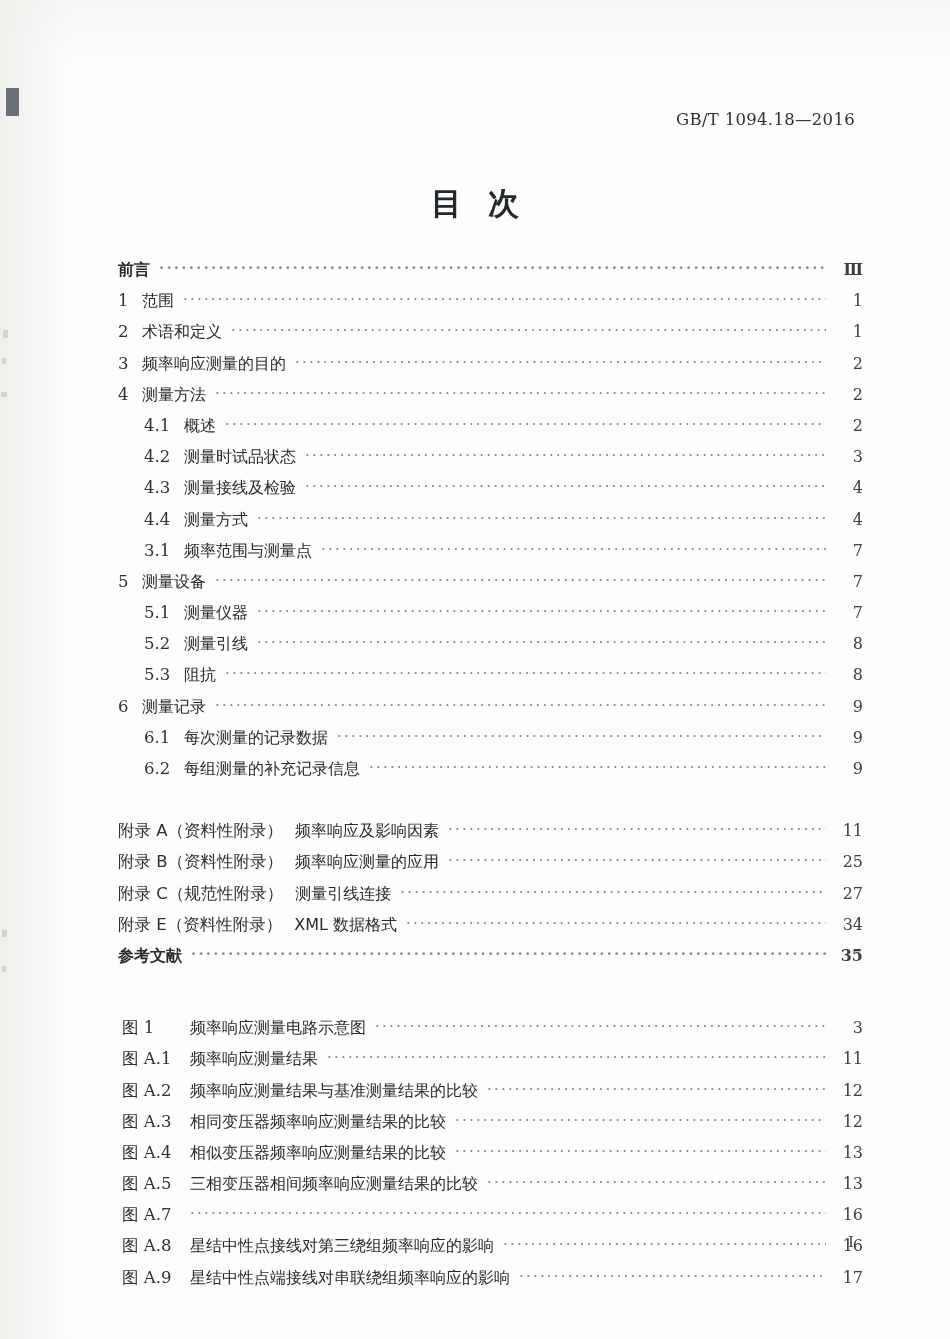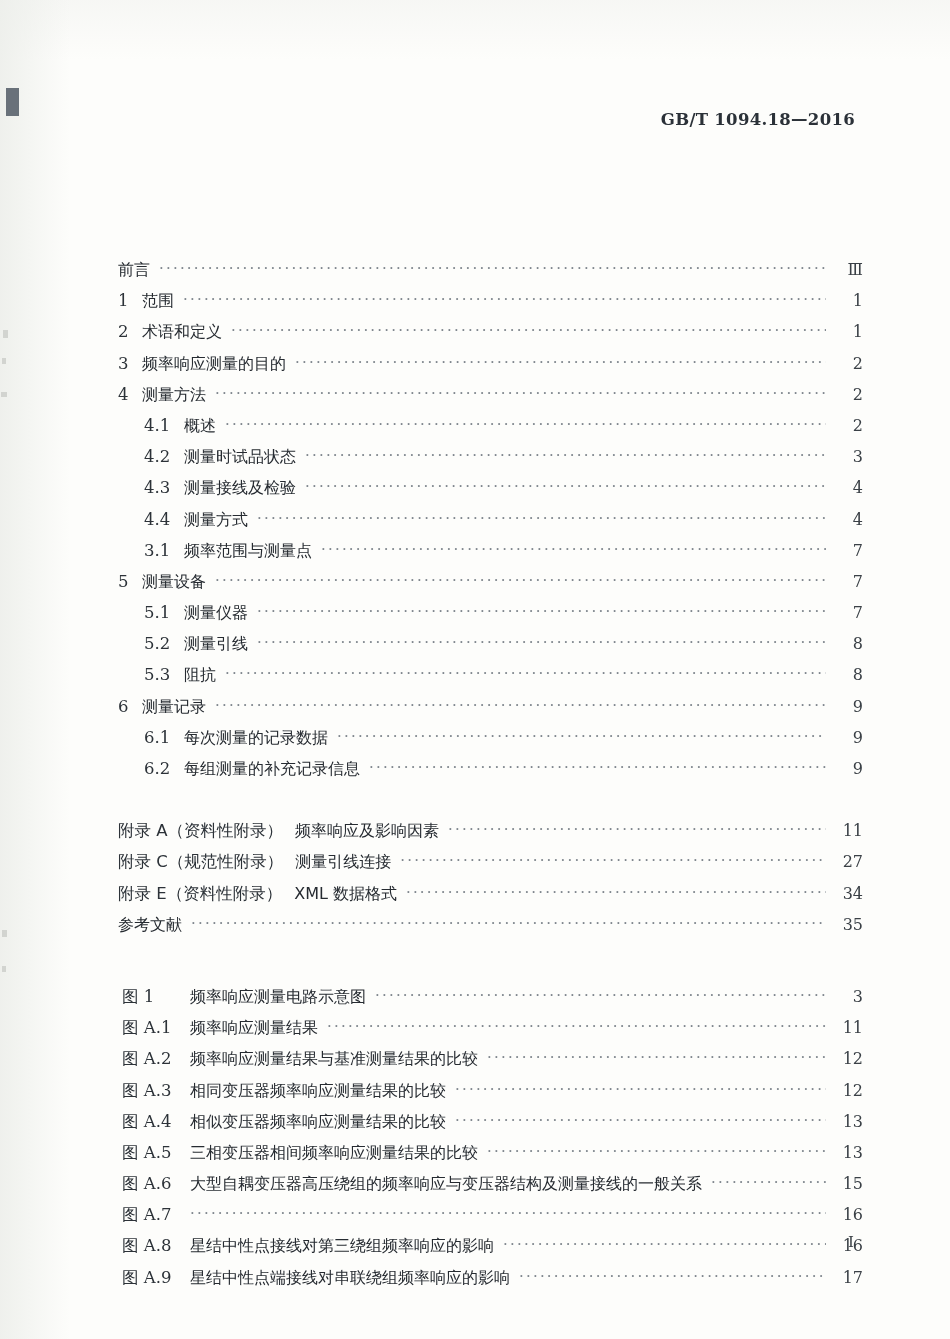--- a/index.html
+++ b/index.html
@@ -46,21 +46,21 @@
     position: absolute;
     right: 95px;
     top: 110px;
     font-size: 16.5px;
     letter-spacing: 0.3px;
     color: #2b3138;
     white-space: nowrap;
   }
   .doc-header .gb {
     font-family: "DejaVu Serif", "Liberation Serif", serif;
-    font-weight: bold;
+    font-weight: normal;
   }
 
   
   .toc-title {
     position: absolute;
     left: 0; right: 0;
     top: 183px;
     text-align: center;
     font-size: 31px;
     color: #23282e;
@@ -80,21 +80,21 @@
   .toc-row {
     display: flex;
     align-items: baseline;
     font-size: 16.5px;
     color: #2c3238;
     line-height: 1;
     height: 31.2px;
   }
   .toc-row.level1 { padding-left: 0px; }
   .toc-row.level2 { padding-left: 26px; }
-  .toc-row.plain  { padding-left: 0px; }
+  .toc-row.plain  { padding-left: 0px; font-weight: bold; }
   .toc-row.figrow { padding-left: 4px; }
 
   .num {
     flex: 0 0 auto;
     min-width: 24px;
     font-family: "DejaVu Serif", "Liberation Serif", serif;
     color: #2c3238;
     white-space: nowrap;
   }
   .num.wide { min-width: 40px; }
@@ -161,20 +161,21 @@
   <div class="scan-speck" style="left:3px;  top:330px; width:5px;  height:8px;"></div>
   <div class="scan-speck" style="left:2px;  top:358px; width:4px;  height:6px;"></div>
   <div class="scan-speck" style="left:1px;  top:392px; width:6px;  height:5px;"></div>
   <div class="scan-speck" style="left:2px;  top:930px; width:5px;  height:7px;"></div>
   <div class="scan-speck" style="left:2px;  top:966px; width:4px;  height:6px;"></div>
 
   <div class="doc-header">
     <span class="gb">GB/T 1094.18—2016</span>
   </div>
 
+  <div class="toc-title">目次</div>
 
   <div class="toc">
     <div id="toc-sections">
         <div class="toc-row plain">
           <span class="num" style="min-width: 0px;"></span>
           <span class="label">前言</span>
           <span class="leader"></span>
           <span class="pageno">Ⅲ</span>
         </div>
         <div class="toc-row level1">
@@ -276,20 +277,26 @@
       </div>
     <div class="gap"></div>
     <div id="toc-annexes">
         <div class="toc-row annex">
           <span class="num appx" style="font-family: &quot;DejaVu Sans&quot;, &quot;Liberation Sans&quot;, sans-serif; padding-right: 12px;">附录 A（资料性附录）</span>
           <span class="label">频率响应及影响因素</span>
           <span class="leader"></span>
           <span class="pageno">11</span>
         </div>
         <div class="toc-row annex">
+          <span class="num appx" style="font-family: &quot;DejaVu Sans&quot;, &quot;Liberation Sans&quot;, sans-serif; padding-right: 12px;">附录 B（资料性附录）</span>
+          <span class="label">频率响应测量的应用</span>
+          <span class="leader"></span>
+          <span class="pageno">25</span>
+        </div>
+        <div class="toc-row annex">
           <span class="num appx" style="font-family: &quot;DejaVu Sans&quot;, &quot;Liberation Sans&quot;, sans-serif; padding-right: 12px;">附录 C（规范性附录）</span>
           <span class="label">测量引线连接</span>
           <span class="leader"></span>
           <span class="pageno">27</span>
         </div>
         <div class="toc-row annex">
           <span class="num appx" style="font-family: &quot;DejaVu Sans&quot;, &quot;Liberation Sans&quot;, sans-serif; padding-right: 12px;">附录 E（资料性附录）</span>
           <span class="label">XML 数据格式</span>
           <span class="leader"></span>
           <span class="pageno">34</span>
@@ -333,26 +340,20 @@
           <span class="leader"></span>
           <span class="pageno">13</span>
         </div>
         <div class="toc-row figrow">
           <span class="num figlab">图 A.5</span>
           <span class="label">三相变压器相间频率响应测量结果的比较</span>
           <span class="leader"></span>
           <span class="pageno">13</span>
         </div>
         <div class="toc-row figrow">
-          <span class="num figlab">图 A.6</span>
-          <span class="label">大型自耦变压器高压绕组的频率响应与变压器结构及测量接线的一般关系</span>
-          <span class="leader"></span>
-          <span class="pageno">15</span>
-        </div>
-        <div class="toc-row figrow">
           <span class="num figlab">图 A.7</span>
           <span class="leader"></span>
           <span class="pageno">16</span>
         </div>
         <div class="toc-row figrow">
           <span class="num figlab">图 A.8</span>
           <span class="label">星结中性点接线对第三绕组频率响应的影响</span>
           <span class="leader"></span>
           <span class="pageno">16</span>
         </div>

